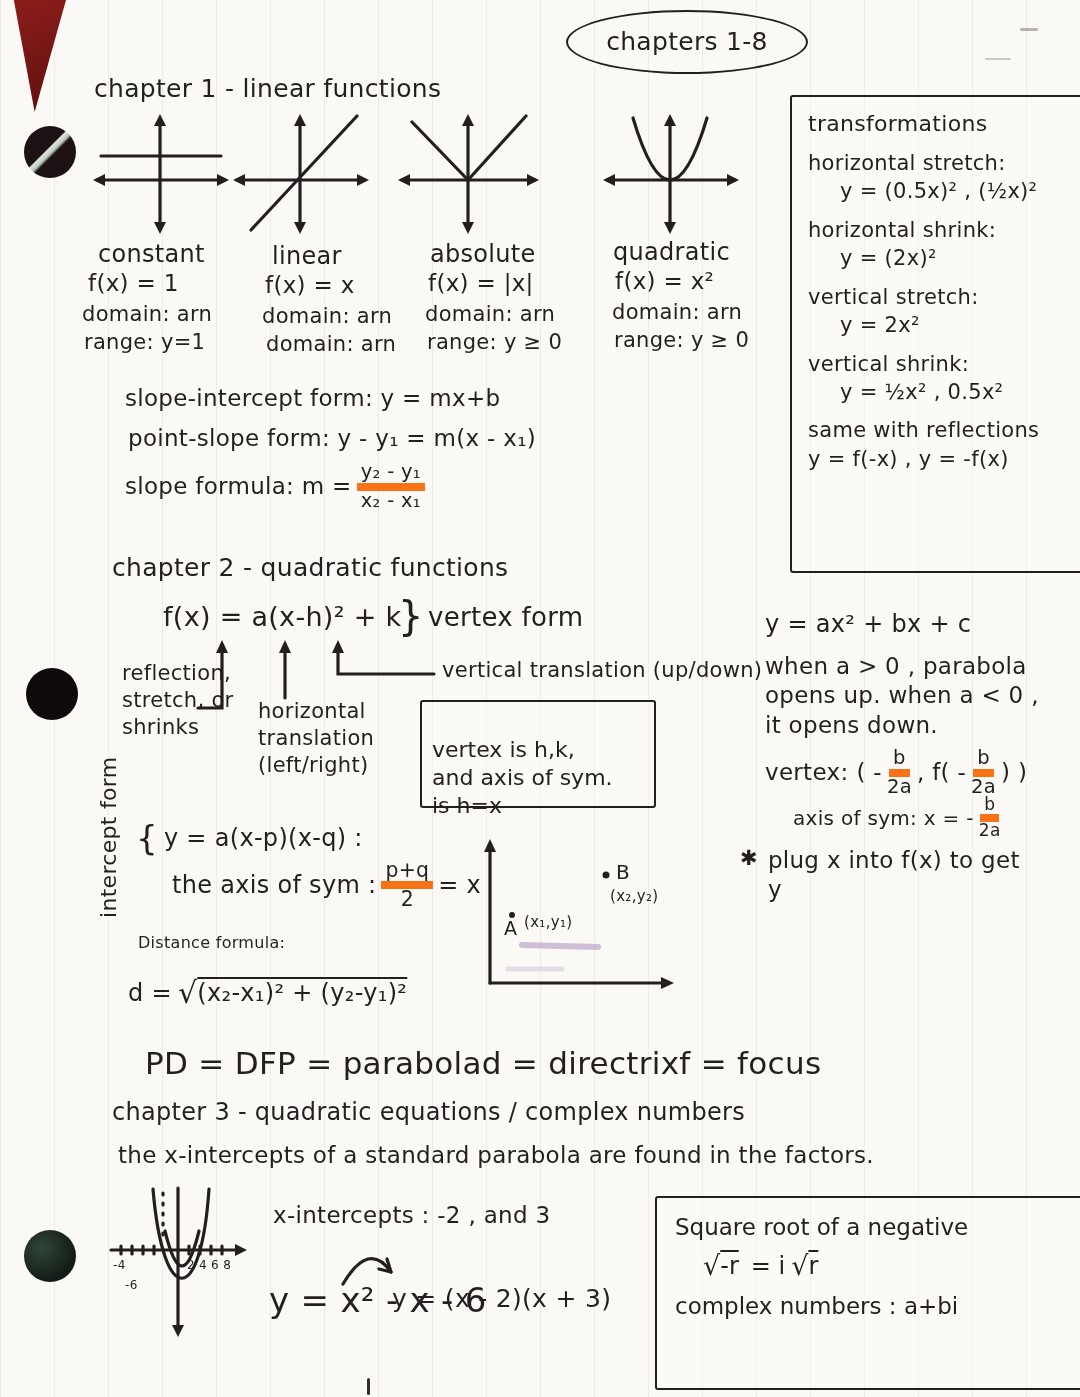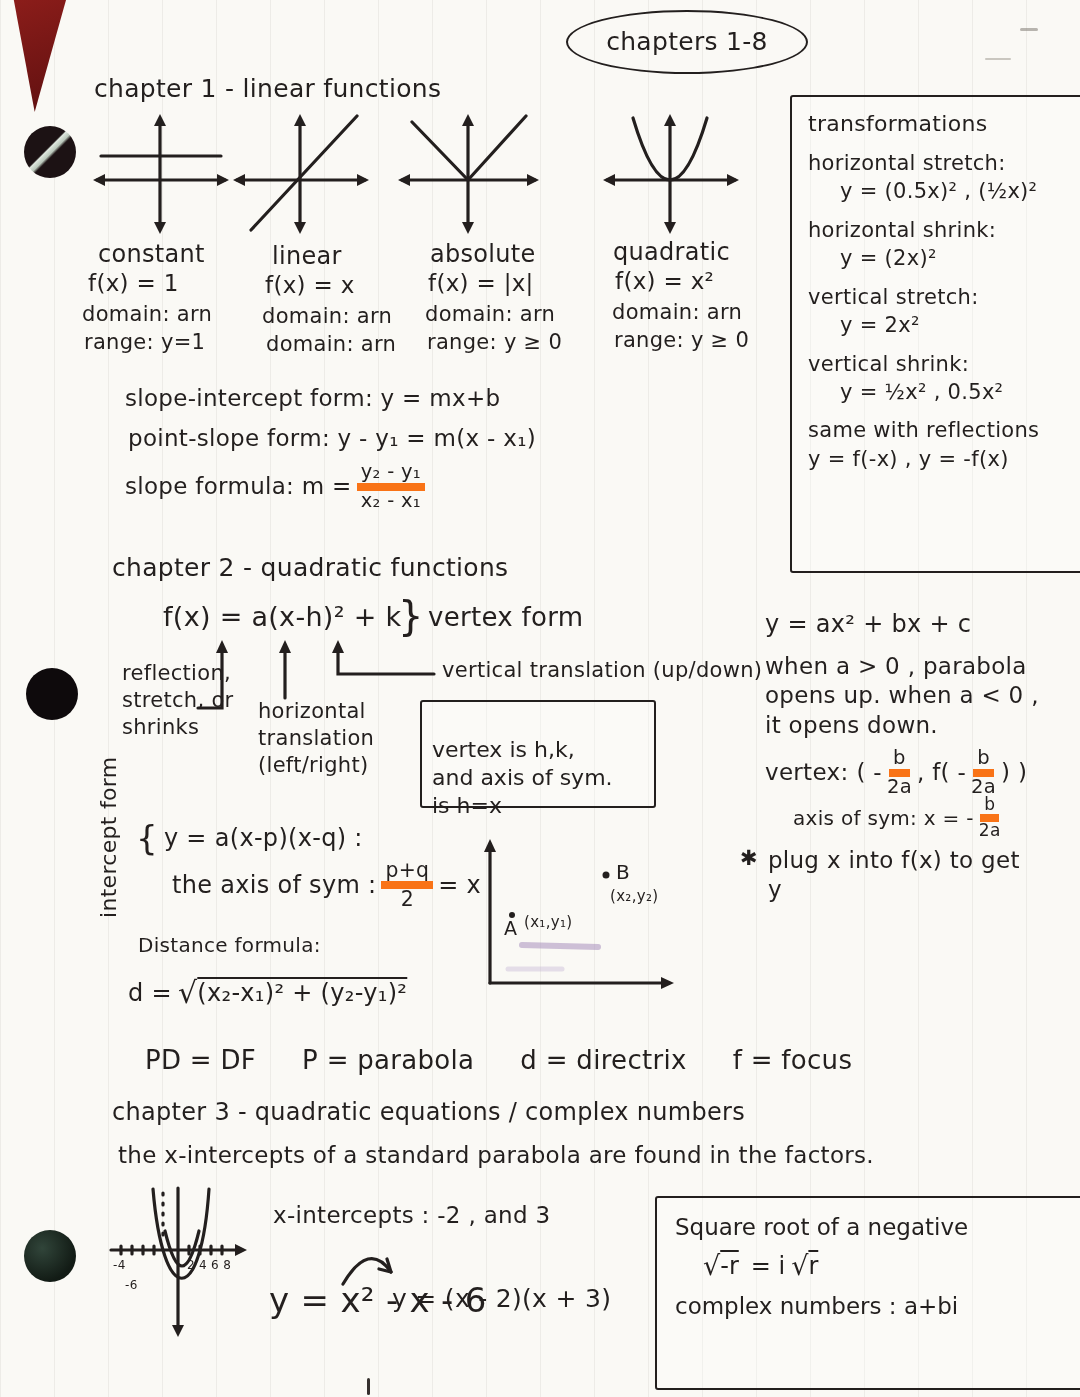--- a/index.html
+++ b/index.html
@@ -208,28 +208,28 @@
     <line x1="20" y1="150" x2="194" y2="150"></line>
       <polygon points="204,150 191,144 191,156"></polygon>
     <circle cx="136" cy="42" r="3.5" fill="#231f1e" stroke="none"></circle>
     <circle cx="42" cy="82" r="3" fill="#231f1e" stroke="none"></circle>
     <text x="146" y="46" font-size="20">B</text>
     <text x="140" y="68" font-size="15">(x₂,y₂)</text>
     <text x="34" y="102" font-size="19">A</text>
     <text x="54" y="94" font-size="15">(x₁,y₁)</text>
   </svg>
 
-  <div class="t" style="left:138px;top:933px;font-size:20px;">Distance formula:</div>
+  <div class="t" style="left:138px;top:933px;font-size:16px;">Distance formula:</div>
   <div class="t row" style="left:128px;top:975px;font-size:24px;">
     <span style="margin-right:6px;">d =</span>
     <span style="font-size:30px;">√</span>
     <span class="rad">(x₂-x₁)² + (y₂-y₁)²</span>
   </div>
 
-  <div class="t row" style="left:145px;top:1045px;font-size:26px;gap:46px;">
+  <div class="t row" style="left:145px;top:1045px;font-size:31px;">
     <span>PD = DF</span>
     <span>P = parabola</span>
     <span>d = directrix</span>
     <span>f = focus</span>
   </div>
 
   <div class="t" style="left:112px;top:1098px;font-size:24px;">chapter 3 - quadratic equations / complex numbers</div>
   <div class="t" style="left:118px;top:1142px;font-size:23px;">the x-intercepts of a standard parabola are found in the factors.</div>
 
   <svg style="left:105px;top:1183px;" width="195" height="214" viewBox="0 0 195 214">

